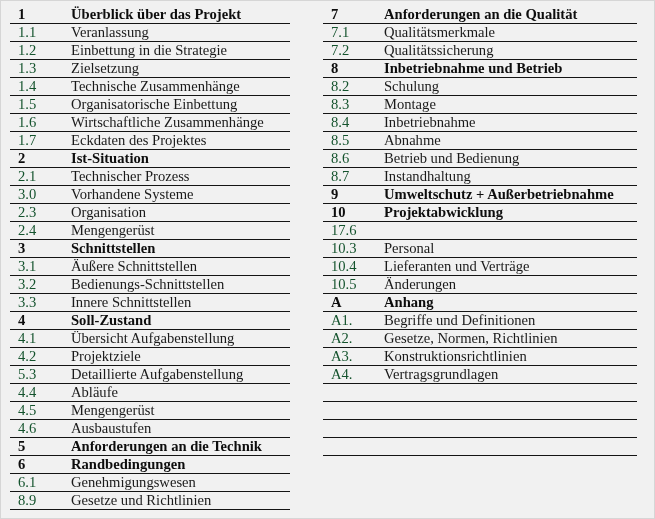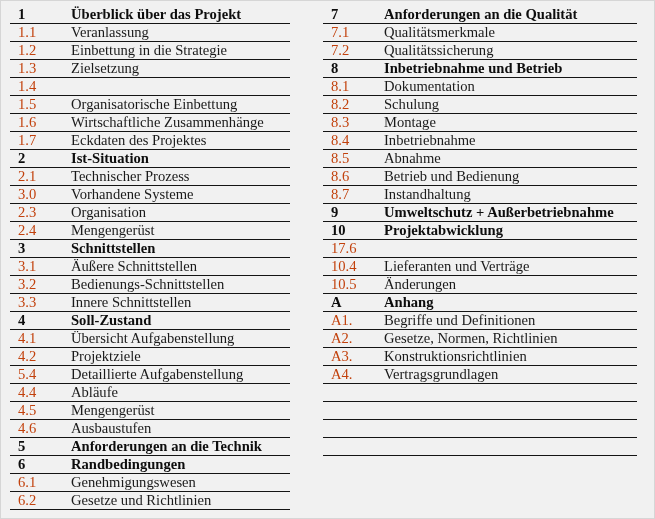--- a/index.html
+++ b/index.html
@@ -36,21 +36,21 @@
       display: flex;
       align-items: flex-end;
       font-size: 14.6px;
       line-height: 17px;
       white-space: nowrap;
     }
     .row .num {
       display: inline-block;
       padding-left: 8px;
       box-sizing: border-box;
-      color: #c2410c;
+      color: #14532d;
     }
     .col.left .row .num { width: 61px; }
     .col.right .row .num { width: 61px; }
     .row .title {
       display: inline-block;
       color: #1a1a1a;
       text-align: center;
     }
     .row.bold .num, .row.bold .title {
       font-weight: bold;
@@ -74,20 +74,21 @@
       <div class="row">
         <span class="num">1.2</span>
         <span class="title">Einbettung in die Strategie</span>
       </div>
       <div class="row">
         <span class="num">1.3</span>
         <span class="title">Zielsetzung</span>
       </div>
       <div class="row">
         <span class="num">1.4</span>
+        <span class="title">Technische Zusammenhänge</span>
       </div>
       <div class="row">
         <span class="num">1.5</span>
         <span class="title">Organisatorische Einbettung</span>
       </div>
       <div class="row">
         <span class="num">1.6</span>
         <span class="title">Wirtschaftliche Zusammenhänge</span>
       </div>
       <div class="row">
@@ -136,21 +137,21 @@
       </div>
       <div class="row">
         <span class="num">4.1</span>
         <span class="title">Übersicht Aufgabenstellung</span>
       </div>
       <div class="row">
         <span class="num">4.2</span>
         <span class="title">Projektziele</span>
       </div>
       <div class="row">
-        <span class="num">5.4</span>
+        <span class="num">5.3</span>
         <span class="title">Detaillierte Aufgabenstellung</span>
       </div>
       <div class="row">
         <span class="num">4.4</span>
         <span class="title">Abläufe</span>
       </div>
       <div class="row">
         <span class="num">4.5</span>
         <span class="title">Mengengerüst</span>
       </div>
@@ -164,21 +165,21 @@
       </div>
       <div class="row bold">
         <span class="num">6</span>
         <span class="title">Randbedingungen</span>
       </div>
       <div class="row">
         <span class="num">6.1</span>
         <span class="title">Genehmigungswesen</span>
       </div>
       <div class="row">
-        <span class="num">6.2</span>
+        <span class="num">8.9</span>
         <span class="title">Gesetze und Richtlinien</span>
       </div>
     </div>
   <div class="col right" id="col-right">
       <div class="row bold">
         <span class="num">7</span>
         <span class="title">Anforderungen an die Qualität</span>
       </div>
       <div class="row">
         <span class="num">7.1</span>
@@ -186,24 +187,20 @@
       </div>
       <div class="row">
         <span class="num">7.2</span>
         <span class="title">Qualitätssicherung</span>
       </div>
       <div class="row bold">
         <span class="num">8</span>
         <span class="title">Inbetriebnahme und Betrieb</span>
       </div>
       <div class="row">
-        <span class="num">8.1</span>
-        <span class="title">Dokumentation</span>
-      </div>
-      <div class="row">
         <span class="num">8.2</span>
         <span class="title">Schulung</span>
       </div>
       <div class="row">
         <span class="num">8.3</span>
         <span class="title">Montage</span>
       </div>
       <div class="row">
         <span class="num">8.4</span>
         <span class="title">Inbetriebnahme</span>
@@ -223,20 +220,24 @@
       <div class="row bold">
         <span class="num">9</span>
         <span class="title">Umweltschutz + Außerbetriebnahme</span>
       </div>
       <div class="row bold">
         <span class="num">10</span>
         <span class="title">Projektabwicklung</span>
       </div>
       <div class="row">
         <span class="num">17.6</span>
+      </div>
+      <div class="row">
+        <span class="num">10.3</span>
+        <span class="title">Personal</span>
       </div>
       <div class="row">
         <span class="num">10.4</span>
         <span class="title">Lieferanten und Verträge</span>
       </div>
       <div class="row">
         <span class="num">10.5</span>
         <span class="title">Änderungen</span>
       </div>
       <div class="row bold">

